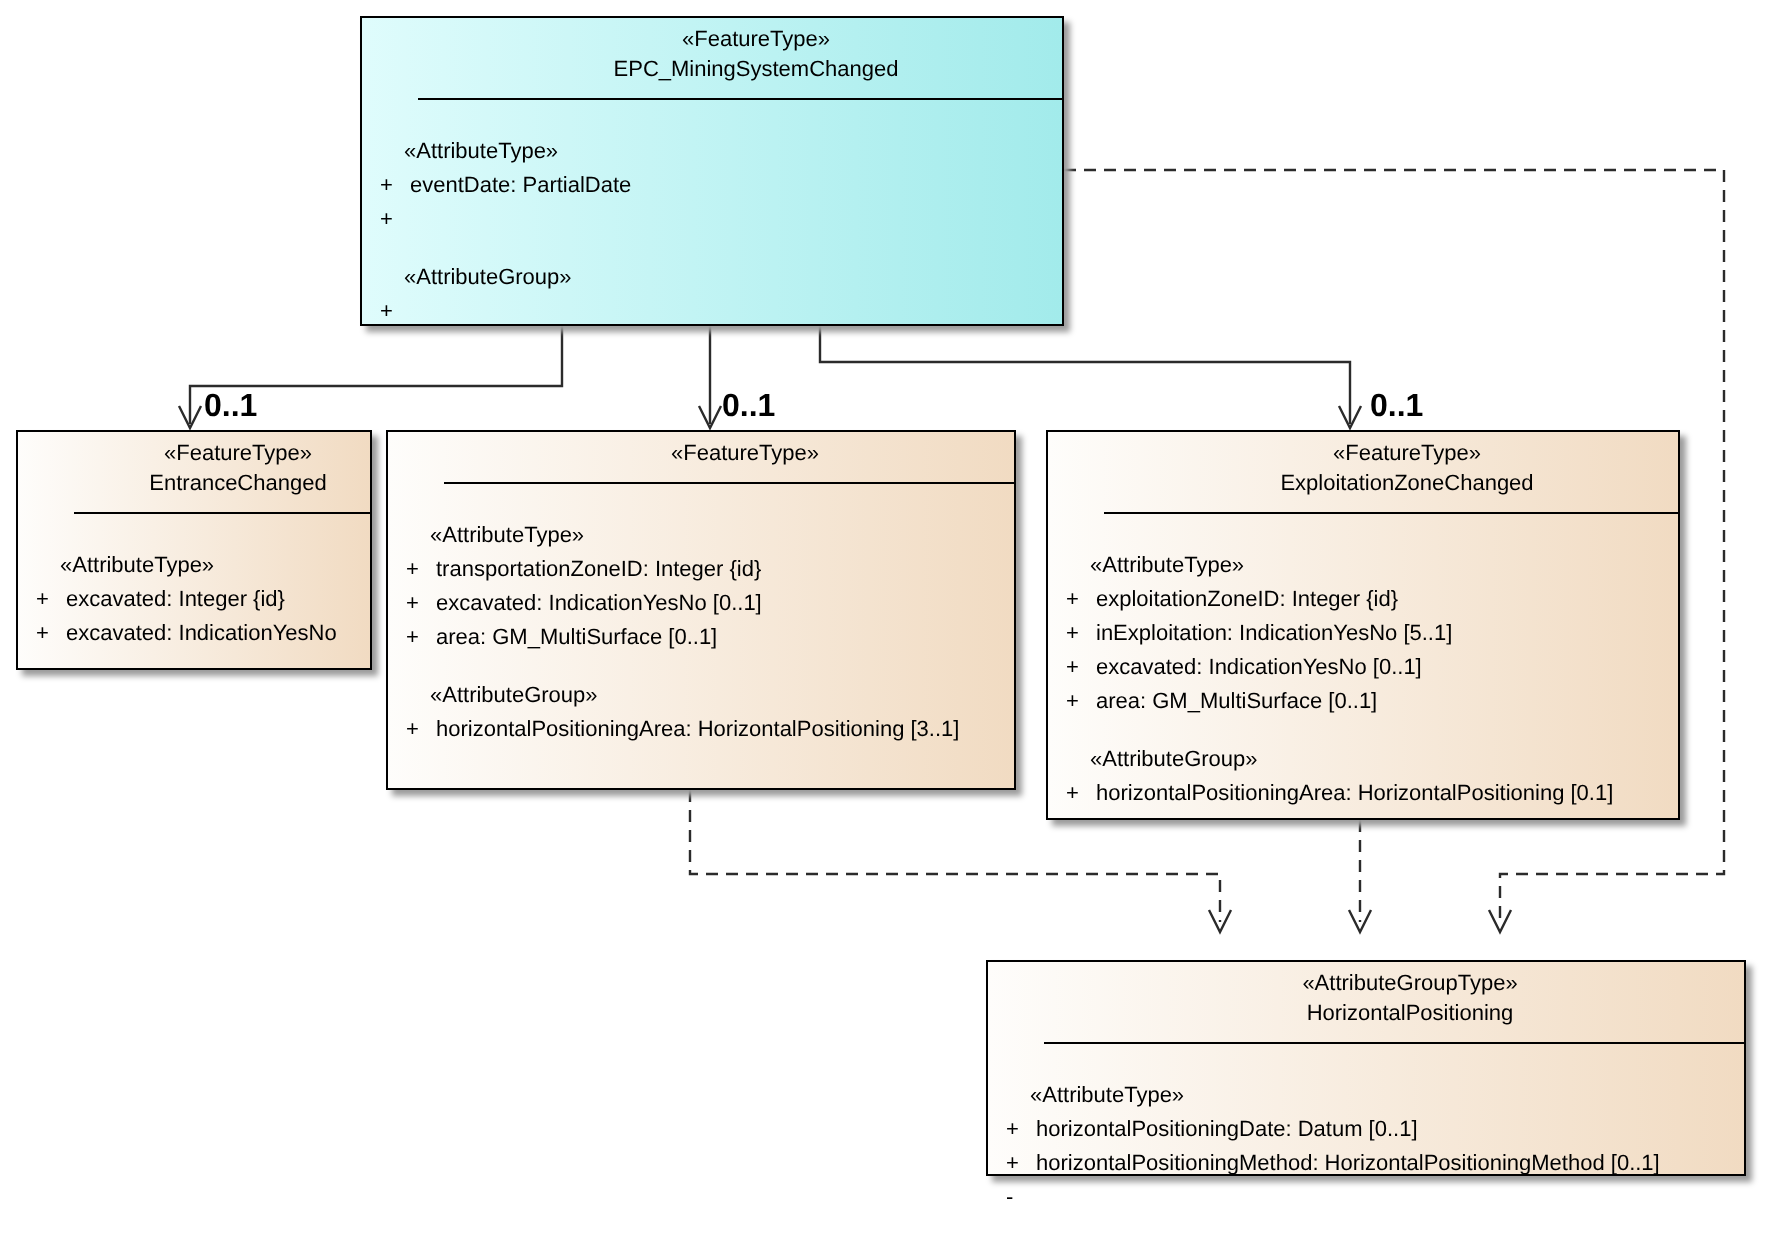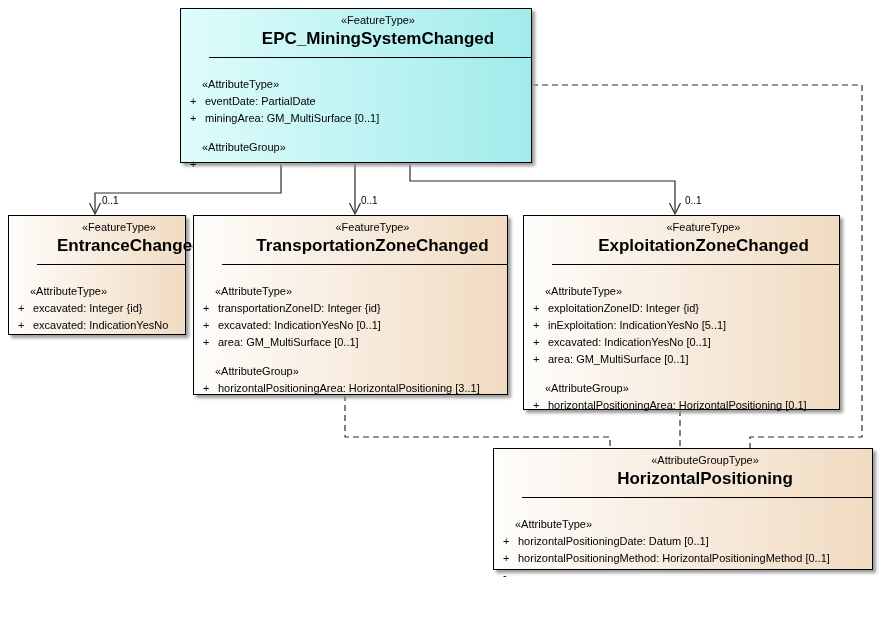--- a/index.html
+++ b/index.html
@@ -23,32 +23,33 @@
   .fill-cyan { background: linear-gradient(90deg, #dffcfc 0%, #a2ebeb 100%); }
   .fill-tan  { background: linear-gradient(90deg, #fefdfb 0%, #f1dbc2 100%); }
 
   .hdr {
     text-align: center;
     border-bottom: 1.5px solid #000;
     padding: 5px 4px 8px 20px;
     margin-left: 28px;
   }
   .stereo-lbl { font-size: 11px; }
-  .cls-name  { font-size: 17px; font-weight: 700; margin-top: 3px; }
+  .cls-name  { font-size: 11px; font-weight: 400; margin-top: 3px; }
 
   .body { padding: 6px 4px 4px 4px; }
   .row { line-height: 17px; font-size: 11px; white-space: nowrap; overflow: hidden; }
   .row.stereo { padding-left: 17px; margin-top: 12px; }
   .row.attr { display: flex; }
   .row.attr .pfx { flex: 0 0 20px; padding-left: 5px; }
 
   .mult {
     position: absolute;
-    font-size: 10px;
+    font-size: 16px;
     background: transparent;
+    font-weight: bold;
   }
 
   path.line  { stroke: #2b2b2b; stroke-width: 1.2; fill: none; }
   path.dash  { stroke: #2b2b2b; stroke-width: 1.2; fill: none; stroke-dasharray: 6 4; }
   path.head  { stroke: #2b2b2b; stroke-width: 1.2; fill: none; }
 </style>
 </head>
 <body>
 
 <div class="canvas">
@@ -92,21 +93,20 @@
       <div class="cls-name">EPC_MiningSystemChanged</div>
     </div>
     <div class="body">
         <div class="row stereo">«AttributeType»</div>
         <div class="row attr">
           <span class="pfx">+</span>
           <span>eventDate: PartialDate</span>
         </div>
         <div class="row attr">
           <span class="pfx">+</span>
-          <span>miningArea: GM_MultiSurface [0..1]</span>
         </div>
         <div class="row stereo">«AttributeGroup»</div>
         <div class="row attr">
           <span class="pfx">+</span>
         </div>
       </div>
   </div>
 
   <div class="uml-class fill-tan" style="left:8px; top:215px; width:178px; height:120px;">
     <div class="hdr">
@@ -122,21 +122,20 @@
         <div class="row attr">
           <span class="pfx">+</span>
           <span>excavated: IndicationYesNo</span>
         </div>
       </div>
   </div>
 
   <div class="uml-class fill-tan" style="left:193px; top:215px; width:315px; height:180px;">
     <div class="hdr">
       <div class="stereo-lbl">«FeatureType»</div>
-      <div class="cls-name">TransportationZoneChanged</div>
     </div>
     <div class="body">
         <div class="row stereo">«AttributeType»</div>
         <div class="row attr">
           <span class="pfx">+</span>
           <span>transportationZoneID: Integer {id}</span>
         </div>
         <div class="row attr">
           <span class="pfx">+</span>
           <span>excavated: IndicationYesNo [0..1]</span>
@@ -177,21 +176,21 @@
           <span>area: GM_MultiSurface [0..1]</span>
         </div>
         <div class="row stereo">«AttributeGroup»</div>
         <div class="row attr">
           <span class="pfx">+</span>
           <span>horizontalPositioningArea: HorizontalPositioning [0.1]</span>
         </div>
       </div>
   </div>
 
-  <div class="uml-class fill-tan" style="left:493px; top:448px; width:380px; height:122px;">
+  <div class="uml-class fill-tan" style="left:493px; top:480px; width:380px; height:108px;">
     <div class="hdr">
       <div class="stereo-lbl">«AttributeGroupType»</div>
       <div class="cls-name">HorizontalPositioning</div>
     </div>
     <div class="body">
         <div class="row stereo">«AttributeType»</div>
         <div class="row attr">
           <span class="pfx">+</span>
           <span>horizontalPositioningDate: Datum [0..1]</span>
         </div>

